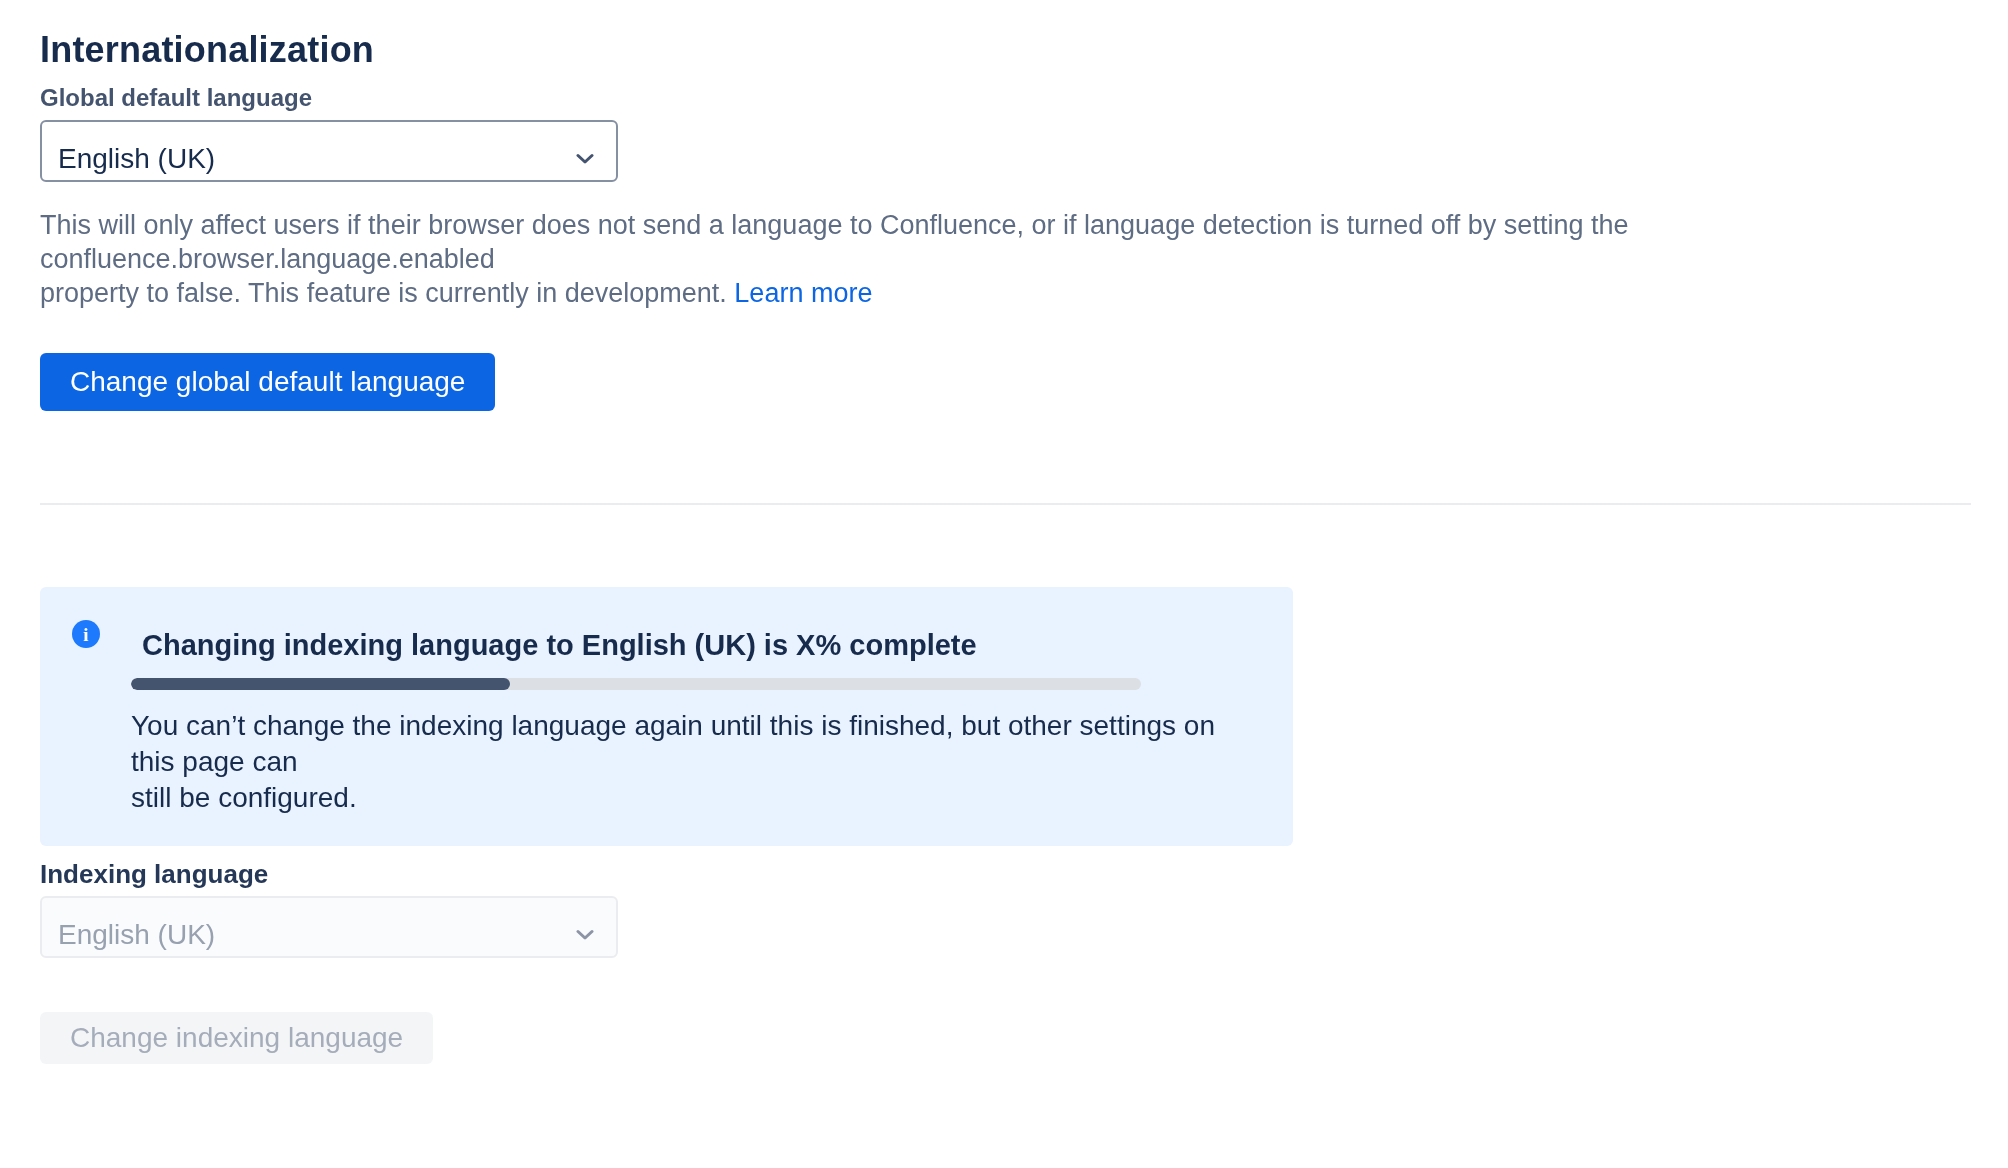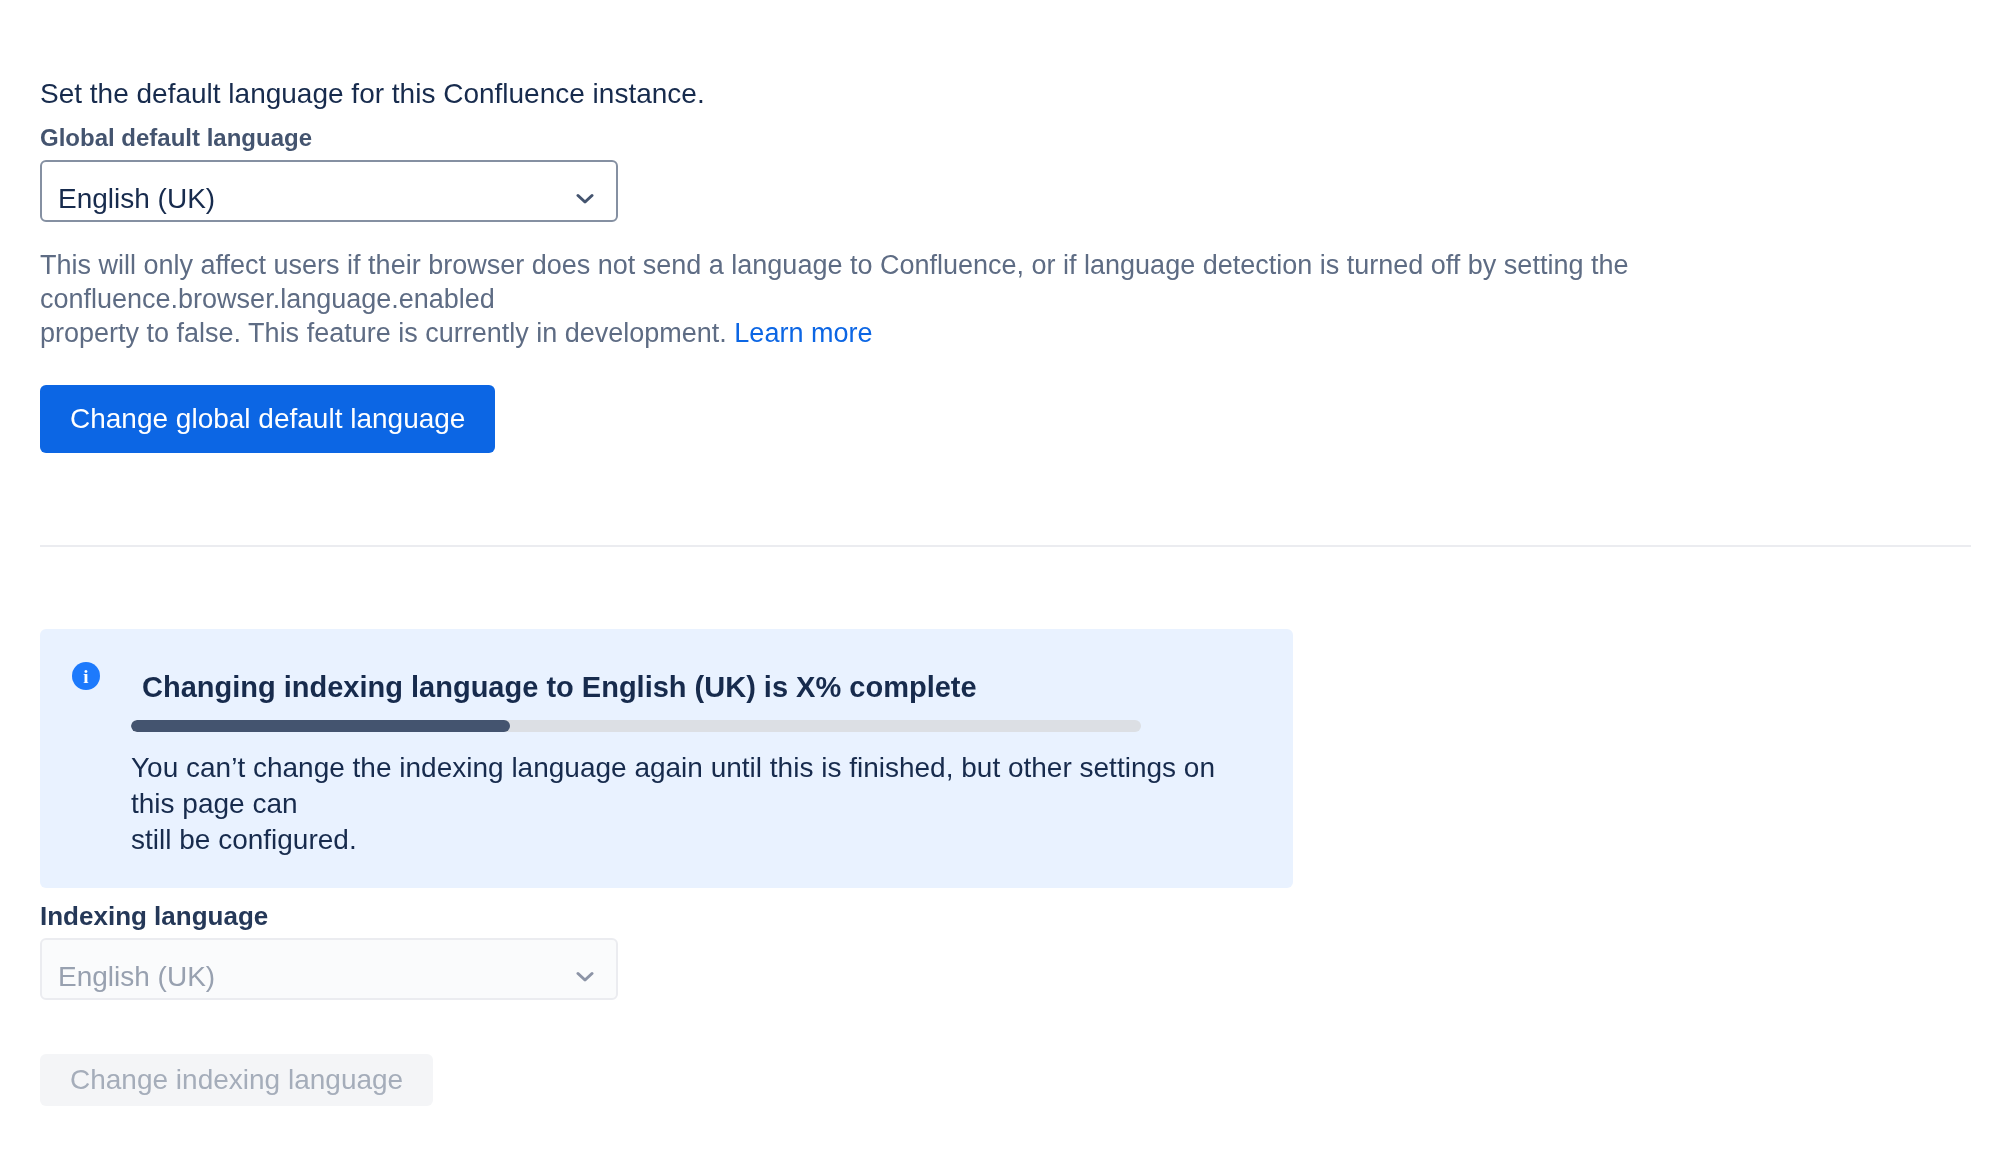--- a/index.html
+++ b/index.html
@@ -63,21 +63,21 @@
     margin-top:26px;font-size:27px;line-height:34px;color:var(--help-gray);
   }
   .link{color:var(--accent-blue);text-decoration:none;cursor:pointer;}
 
   .btn{
     display:inline-flex;align-items:center;justify-content:center;
     border:none;border-radius:6px;font-family:inherit;
     font-size:28px;font-weight:500;padding:0 30px;cursor:pointer;
   }
   .btn-primary{
-    margin-top:8px;height:68px;background:var(--accent-blue);color:#ffffff;
+    margin-top:16px;height:58px;background:var(--accent-blue);color:#ffffff;
   }
   .btn-disabled{
     margin-top:36px;height:52px;background:var(--disabled-bg);
     color:var(--disabled-text);cursor:default;
   }
 
   .divider{
     margin:92px 0 0 0;border:none;height:0;
     border-top:2px solid var(--divider);width:1931px;
   }
@@ -109,22 +109,22 @@
     margin:18px 0 0 0;font-size:28px;line-height:36px;color:var(--body-text);
     max-width:1135px;
   }
   .panel-text + .panel-text{margin-top:42px;}
 </style>
 </head>
 <body>
 
 <div class="page">
 
+  <h1 class="page-title">Internationalization</h1>
 
-  <p class="section-desc">Set the default language for this Confluence instance.</p>
 
   <span class="field-label">Global default language</span>
 
   <div class="selectbox">
     <span class="select-value">English (UK)</span>
     <span style="display:flex;">
       <svg width="18" height="12" viewBox="0 0 18 12" fill="none">
         <path d="M2 2.5 L9 9 L16 2.5" stroke="#44546F" stroke-width="3" stroke-linecap="round" stroke-linejoin="round"></path>
       </svg>
     </span>

